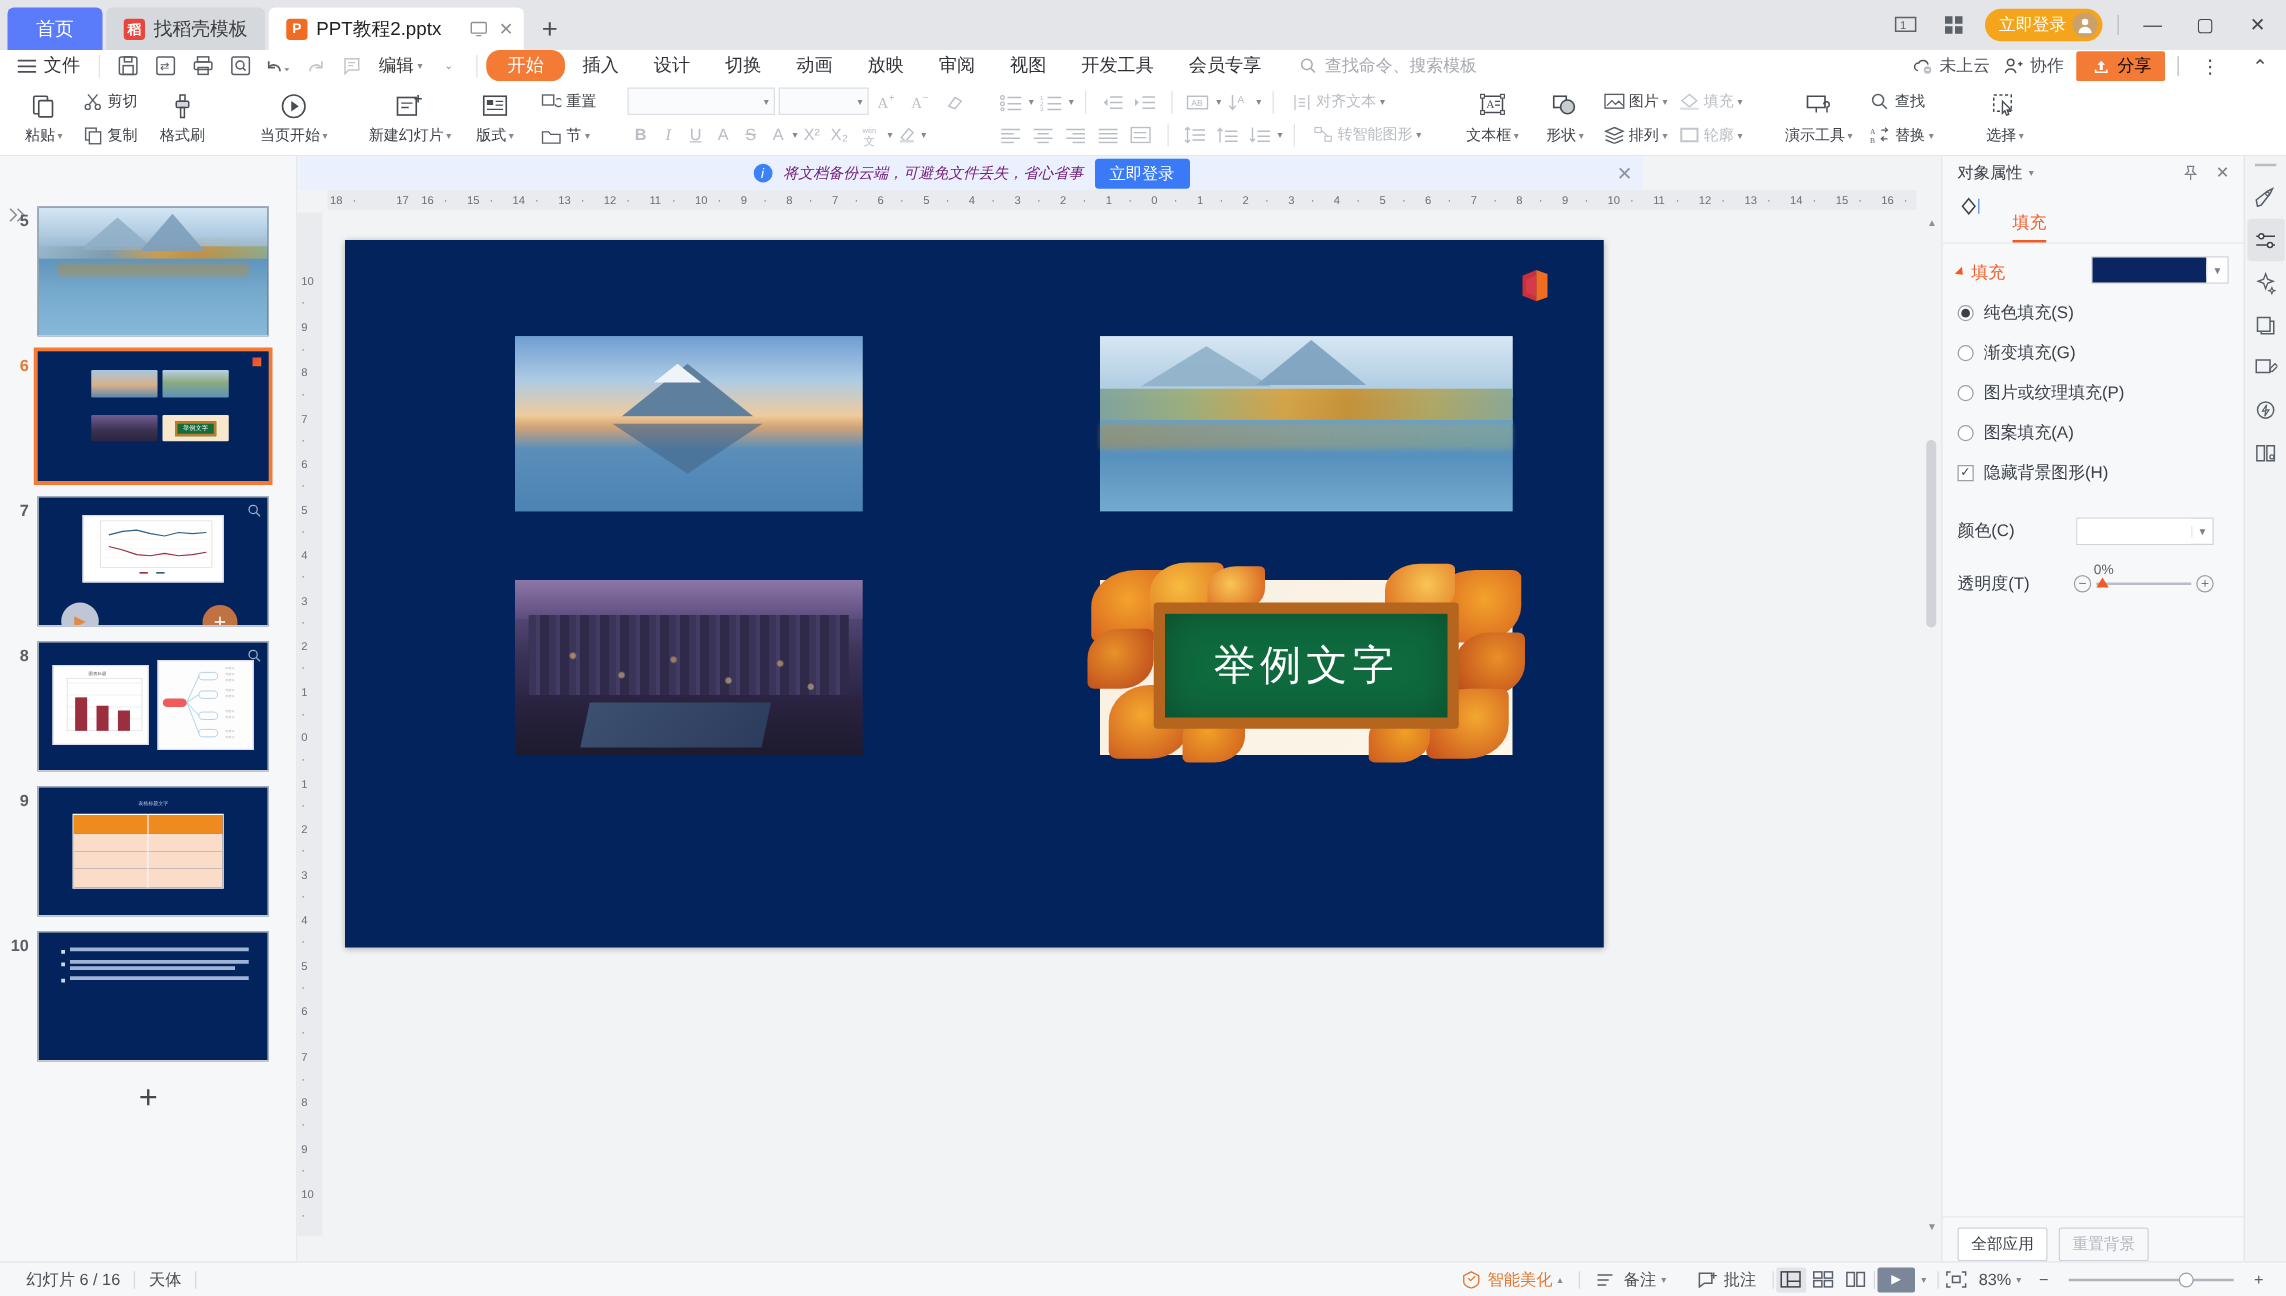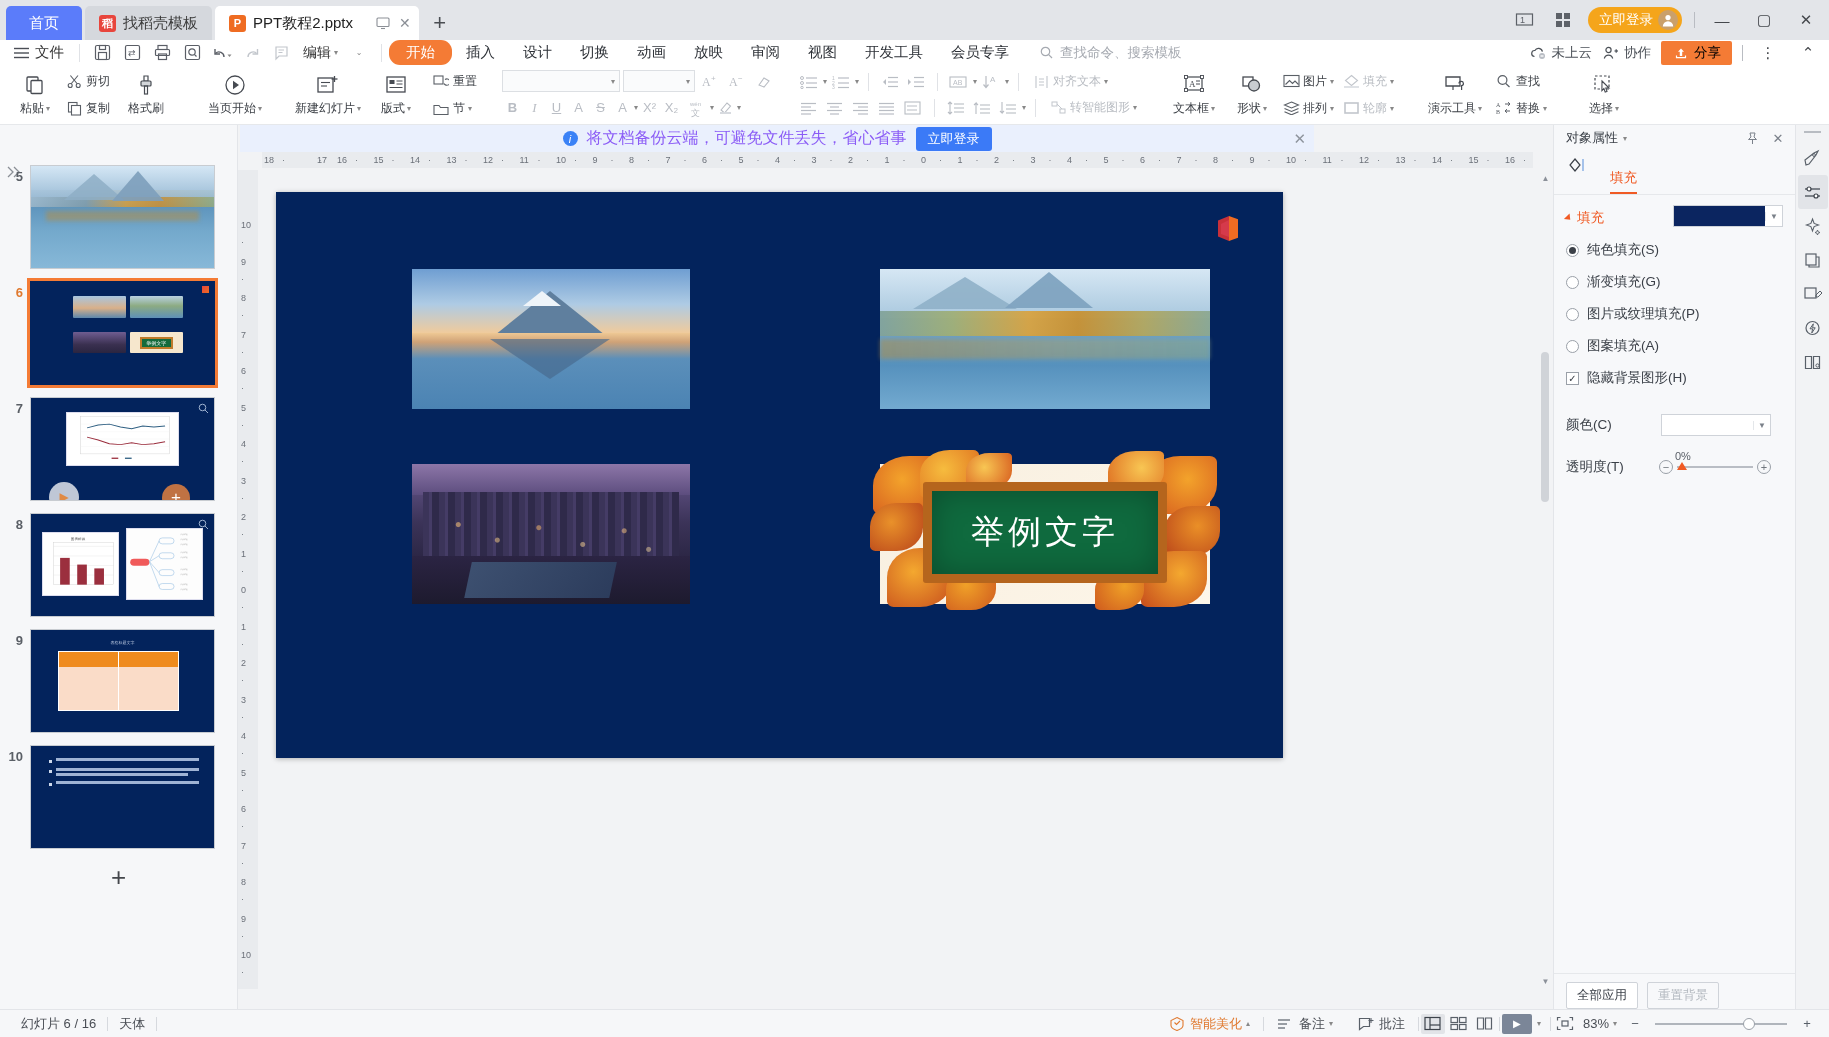--- a/index.html
+++ b/index.html
@@ -117,21 +117,21 @@
   .fbtn { width: 21px; height: 21px; display: flex; align-items: center; justify-content: center;
           font-size: 13px; color: #b9bdc4; cursor: pointer; }
   .abtn { width: 24px; height: 22px; display:flex; align-items:center; justify-content:center;
           color:#b9bdc4; cursor:pointer; }
 
   
   .notify {
     position: absolute; top: 125px; left: 240px; width: 1074px; height: 27px;
     background: #eaf0fd; display: flex; align-items: center; justify-content: center; gap: 9px;
   }
-  .notify .txt { font-size: 16px; color: #8b5cf6; }
+  .notify .txt { font-size: 12px; color: #701a75; font-style: italic; }
   .notify .ibadge { width: 15px; height: 15px; border-radius: 50%; background: #3b82f6; color: #fff;
                     font-size: 11px; display: flex; align-items: center; justify-content: center; font-style: italic; }
   .notify .lbtn { background: #3b7af7; color: #fff; font-size: 13px; border-radius: 3px;
                   padding: 3px 12px; cursor: pointer; }
   .notify .xbtn { position: absolute; right: 8px; color: #8e949d; font-size: 15px; cursor: pointer; }
 
   
   .sidebar {
     position: absolute; top: 125px; left: 0; width: 238px; bottom: 28px;
     background: #f6f7f9; border-right: 1px solid #e3e5e9;

